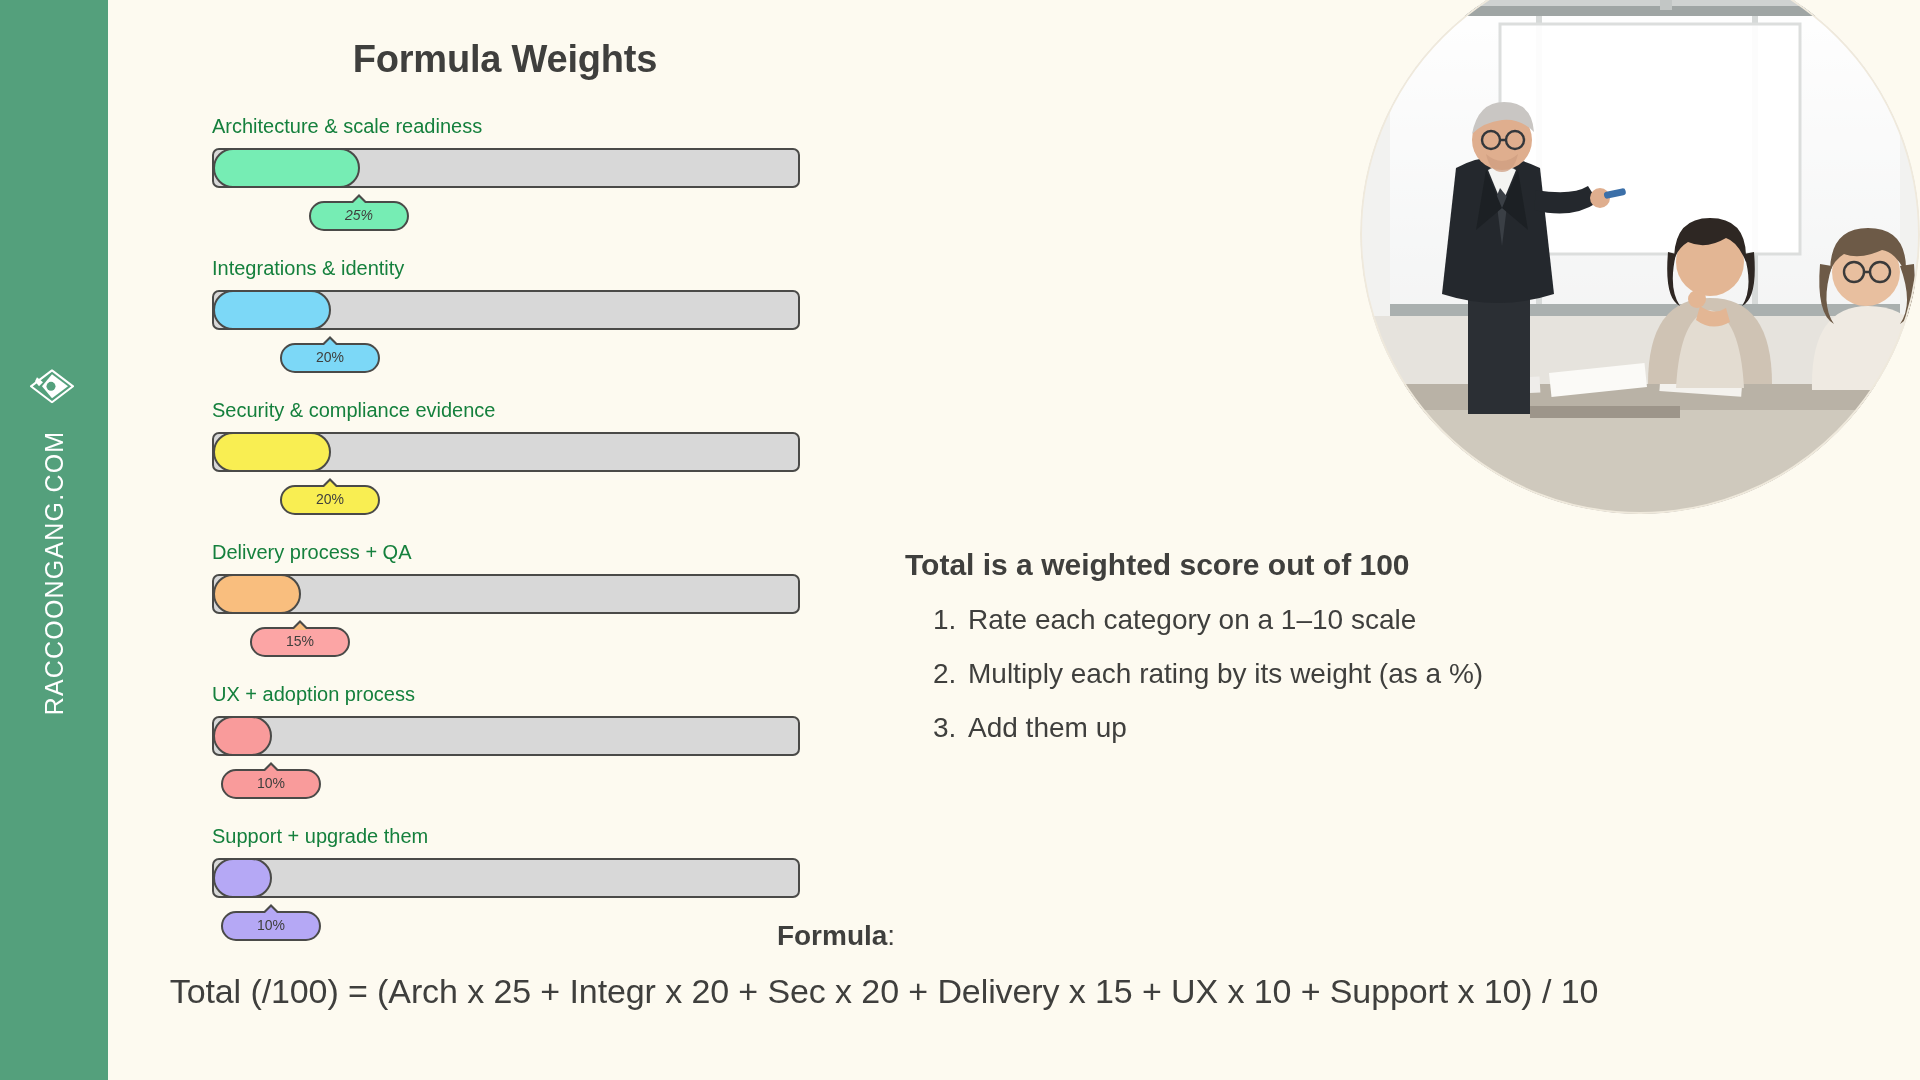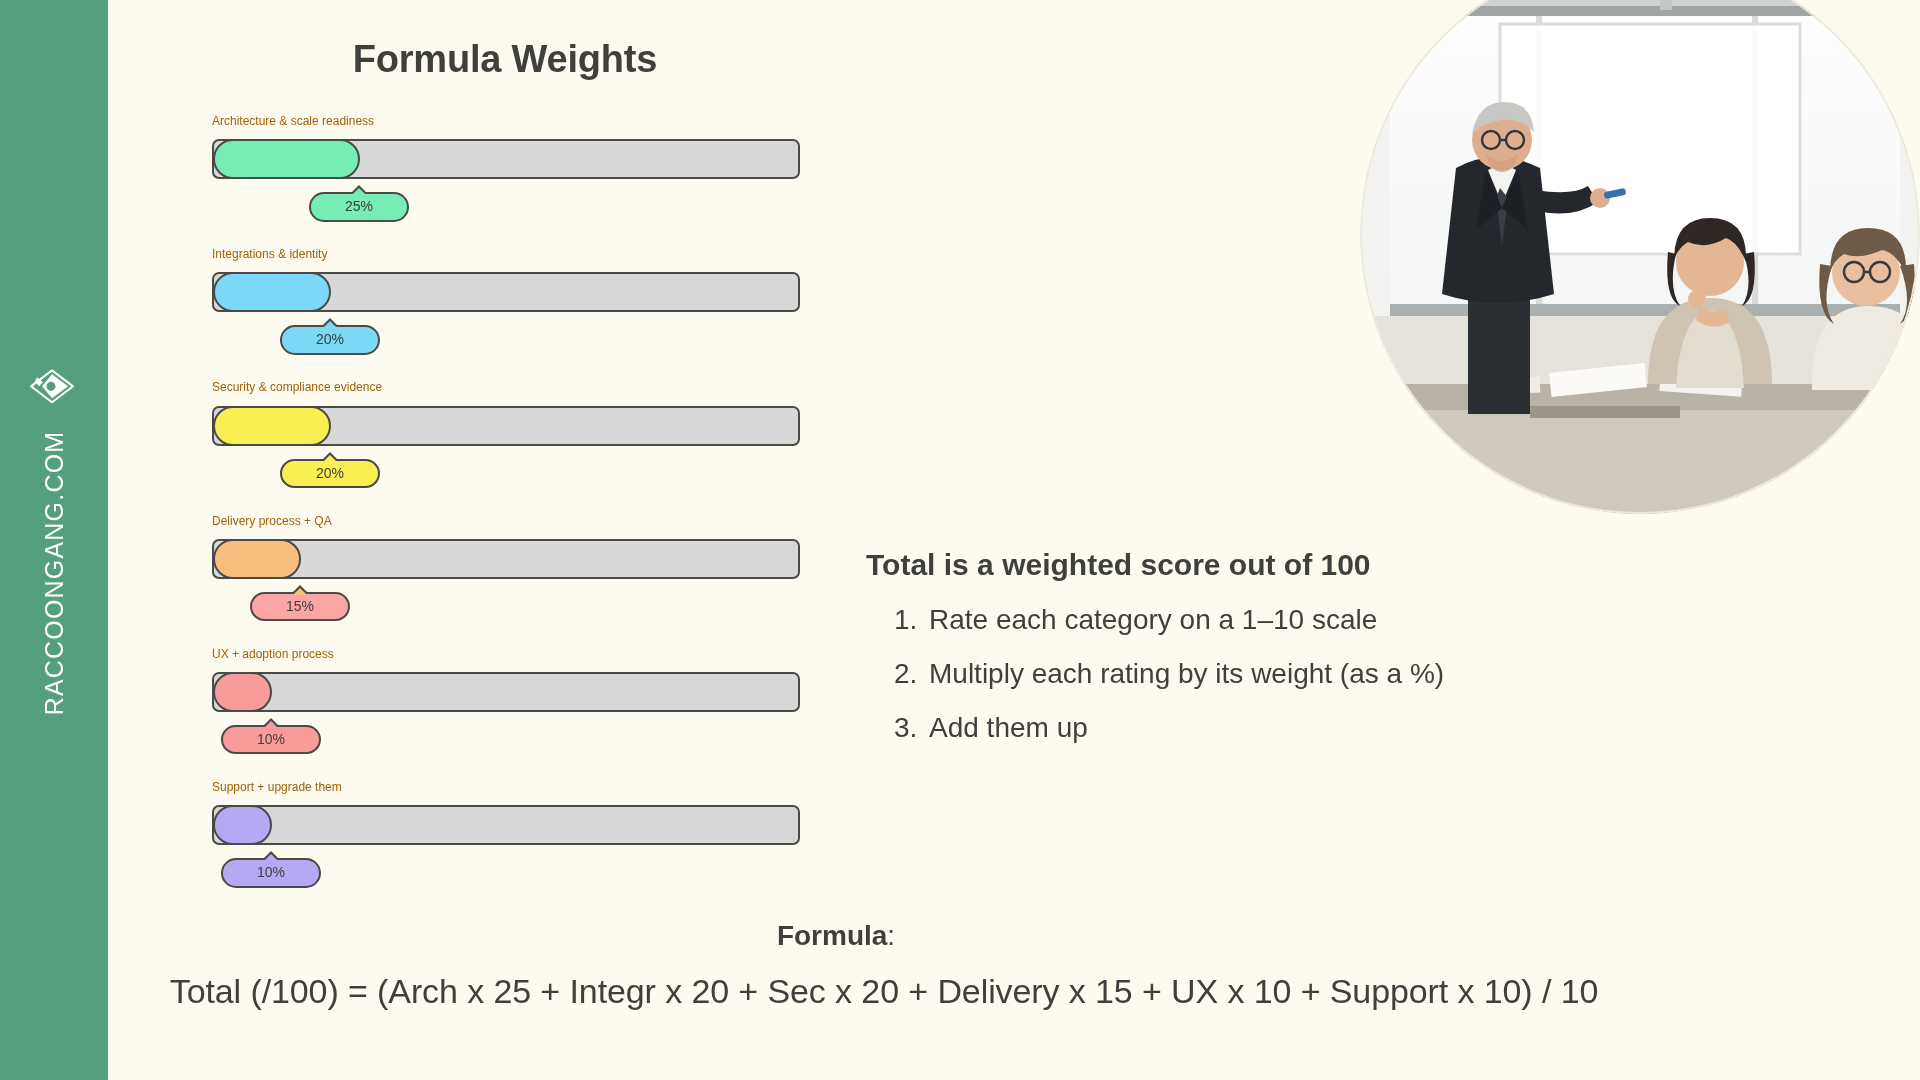--- a/index.html
+++ b/index.html
@@ -37,21 +37,21 @@
     font-size:38px; font-weight:bold; color:#3f3f3d;
     letter-spacing:-0.2px;
   }
 
   
   #bars{
     position:absolute; left:212px; top:115px; width:600px;
   }
   .bar-group{ margin-bottom:22px; }
   .bar-label{
-    font-size:12px; color:#a16207; margin-bottom:11px; line-height:1.1;
+    font-size:20px; color:#15803d; margin-bottom:11px; line-height:1.1;
   }
   .bar-track{
     position:relative;
     width:588px; height:40px;
     background:#D8D8D8;
     border:2.2px solid #4a4a48;
     border-radius:7px;
   }
   .bar-fill{
     position:absolute; left:-1px; top:-2px; height:40px;
@@ -91,21 +91,21 @@
   #photo{
     position:absolute; right:0px; top:-46px;
     width:560px; height:560px;
     border-radius:50%;
     overflow:hidden;
   }
   #photo svg{ display:block; }
 
   
   #right-col{
-    position:absolute; left:866px; top:548px; width:980px;
+    position:absolute; left:905px; top:548px; width:980px;
   }
   #right-heading{
     font-size:30px; font-weight:bold; color:#3f3f3d; margin-bottom:24px;
   }
   #steps{ list-style:none; counter-reset:s; }
   #steps li{
     counter-increment:s;
     font-size:28px; color:#3f3f3d; line-height:1.0;
     margin-bottom:26px;
     padding-left:63px; position:relative;
@@ -149,21 +149,21 @@
 
 <div id="page-title">Formula Weights</div>
 
 <div id="bars">
     <div class="bar-group">
       <div class="bar-label">Architecture &amp; scale readiness</div>
       <div class="bar-track" style="background: rgb(216, 216, 216); border-color: rgb(74, 74, 72);">
         <div class="bar-fill" style="width: 147px; background: rgb(118, 237, 180); border-color: rgb(74, 74, 72);"></div>
       </div>
       <div class="bubble-row">
-        <div class="bubble" style="left: 147px; background: rgb(118, 237, 180); border-color: rgb(74, 74, 72); --bub: #76EDB4;">25%</div>
+        <div class="bubble" style="left: 147px; background: rgb(118, 237, 180); border-color: rgb(74, 74, 72); font-style: italic; --bub: #76EDB4;">25%</div>
       </div>
     </div>
     <div class="bar-group">
       <div class="bar-label">Integrations &amp; identity</div>
       <div class="bar-track" style="background: rgb(216, 216, 216); border-color: rgb(74, 74, 72);">
         <div class="bar-fill" style="width: 118px; background: rgb(124, 216, 247); border-color: rgb(74, 74, 72);"></div>
       </div>
       <div class="bubble-row">
         <div class="bubble" style="left: 118px; background: rgb(124, 216, 247); border-color: rgb(74, 74, 72); --bub: #7CD8F7;">20%</div>
       </div>

